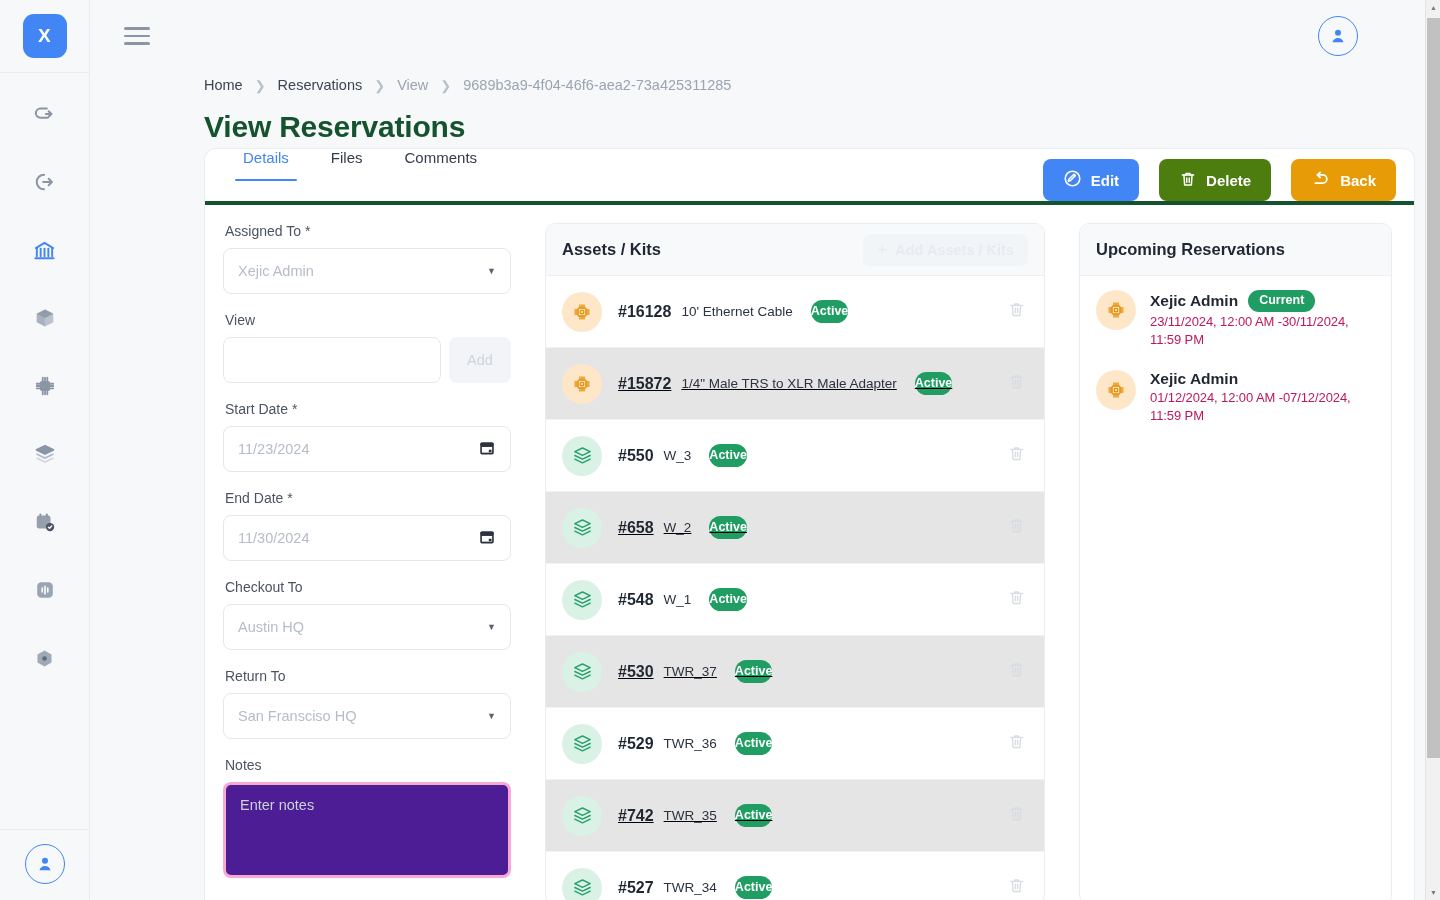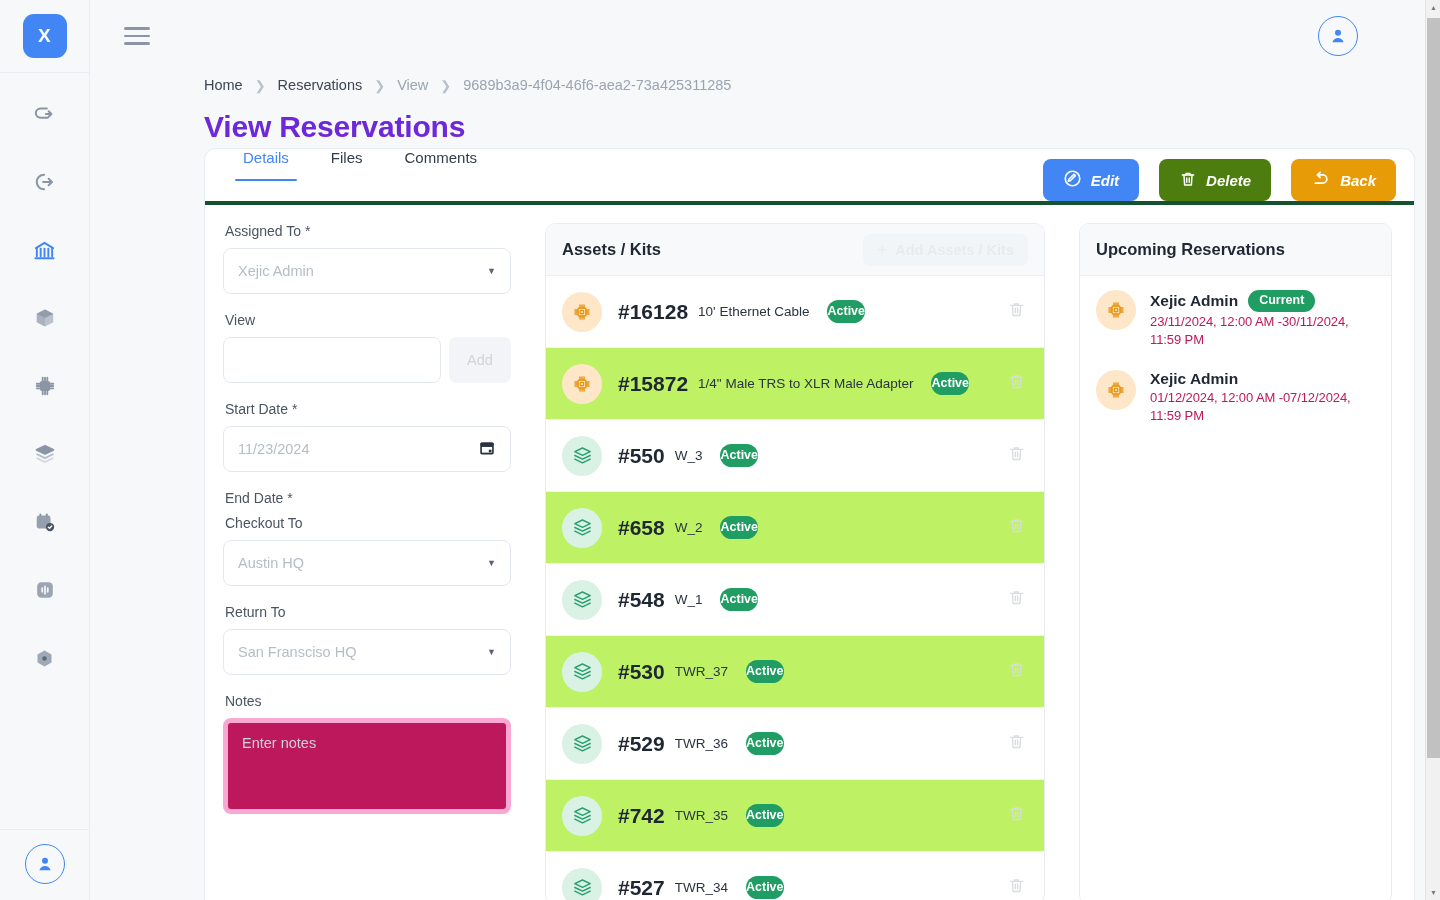--- a/index.html
+++ b/index.html
@@ -73,21 +73,21 @@
     width: 40px; height: 40px; border-radius: 50%;
     border: 1.5px solid #4285f4; display: flex; align-items: center; justify-content: center;
     color: #4285f4; margin-right: 42px;
   }
 
   
   .crumbs { padding: 0 0 0 114px; display: flex; align-items: center; gap: 12px; font-size: 14.5px; height: 26px; }
   .crumb { color: #3c4554; }
   .crumb.muted { color: #9aa4b2; }
   .crumb-sep { color: #b8c0cb; font-size: 13px; }
-  .page-title { padding: 12px 0 18px 114px; font-size: 30px; font-weight: 700; color: #6d28d9; letter-spacing: -.2px; }
+  .page-title { padding: 12px 0 18px 114px; font-size: 30px; font-weight: 700; color: #14532d; letter-spacing: -.2px; }
 
   
   .card {
     position: absolute; left: 114px; right: 25px; top: 148px; bottom: -6px;
     background: #fff; border-radius: 12px 12px 0 0;
     border: 1px solid #e9edf2; border-bottom: none;
     overflow: hidden;
   }
   .tabsbar { height: 56px; display: flex; align-items: flex-start; border-bottom: 4px solid #14532d; position: relative; }
   .tabs { display: flex; padding-left: 22px; gap: 10px; }
@@ -96,21 +96,21 @@
   }
   .tab.active { color: #4285f4; }
   .tab.active::after {
     content: ''; position: absolute; left: 8px; right: 8px; bottom: -1px; height: 2.5px;
     background: #4285f4; border-radius: 2px;
   }
   .actions { position: absolute; right: 18px; top: 10px; display: flex; gap: 20px; }
   .btn {
     height: 42px; padding: 16px 20px; border-radius: 8px; border: none;
     color: #fff; font-size: 15px; font-weight: 600; font-family: inherit;
-    display: flex; align-items: center; gap: 9px; cursor: pointer; font-style: italic;
+    display: flex; align-items: center; gap: 9px; cursor: pointer;
   }
   .btn.edit { background: #4285f4; }
   .btn.delete { background: #4d7c0f; }
   .btn.back { background: #e79b06; }
 
   
   .card-body { display: flex; gap: 34px; padding: 18px 22px 0 18px; height: calc(100% - 57px); }
   .col-form { flex: 0 0 288px; }
   .col-assets { flex: 0 0 500px; }
   .col-upcoming { flex: 1 1 auto; }
@@ -125,21 +125,21 @@
   .control .caret { margin-left: auto; color: #5b6472; font-size: 9px; }
   .control .cal { margin-left: auto; color: #2a3240; }
   .row-event { display: flex; gap: 0; align-items: stretch; margin-bottom: 18px; }
   .row-event .control { flex: 1 1 auto; margin-bottom: 0; }
   .btn-add {
     width: 62px; margin-left: 8px; border-radius: 8px; background: #f2f4f7;
     color: #cfd5dd; font-size: 14.5px; display: flex; align-items: center; justify-content: center;
     border: none; font-family: inherit; cursor: default;
   }
   .notes-box {
-    height: 96px; border: 5px solid #f9a8d4; border-radius: 8px; background: #be185d;
+    height: 96px; border: 3px solid #f9a8d4; border-radius: 8px; background: #4c1d95;
     padding: 12px 14px; font-size: 14.5px; color: #cdd3db;
   }
 
   
   .panel { border: 1px solid #e9edf2; border-radius: 10px; background: #fff; overflow: hidden; height: 100%; }
   .panel-head {
     height: 52px; background: #f7f9fb; border-bottom: 1px solid #eceff3;
     display: flex; align-items: center; padding: 0 16px;
   }
   .panel-title { font-size: 16.5px; font-weight: 700; color: #1f2733; }
@@ -147,28 +147,28 @@
     margin-left: auto; height: 32px; padding: 0 14px; border-radius: 7px;
     background: #f2f5f8; color: #e7ebf0; font-size: 14.5px; font-weight: 600;
     display: flex; align-items: center; gap: 8px; border: none; font-family: inherit; cursor: default;
   }
   .btn-add-assets .plus { font-size: 17px; font-weight: 400; }
 
   .asset-row {
     display: flex; align-items: center; gap: 16px; padding: 0 18px 0 16px;
     height: 72px; border-bottom: 1px solid #f0f2f5;
   }
-  .asset-row.alt { background: #bef264; }
+  .asset-row.alt { background: #e5e5e5; text-decoration: underline; }
   .avatar-ico {
     width: 40px; height: 40px; border-radius: 50%; flex: 0 0 40px;
     display: flex; align-items: center; justify-content: center;
   }
   .avatar-ico.chip { background: #fde7c8; color: #e8920c; }
   .avatar-ico.kit  { background: #d9f2e5; color: #2aa06a; }
-  .asset-id { font-size: 21px; font-weight: 700; color: #1f2733; }
+  .asset-id { font-size: 16px; font-weight: 700; color: #1f2733; }
   .asset-name { font-size: 13.5px; color: #2b3340; margin-left: -6px; }
   .badge {
     background: #1f9d62; color: #fff; font-size: 12.5px; font-weight: 700;
     border-radius: 20px; padding: 5px 0 6px; line-height: 1; margin-left: 2px;
   }
   .trash { margin-left: auto; color: #d7dce3; }
 
   .upcoming-row { display: flex; align-items: flex-start; gap: 14px; padding: 14px 16px 8px; }
   .up-name { font-size: 15.5px; font-weight: 700; color: #1f2733; display: flex; align-items: center; gap: 10px; }
   .up-dates { font-size: 13px; color: #be185d; margin-top: 5px; letter-spacing: -.1px; }
@@ -382,20 +382,31 @@
                 <rect x="3" y="4.5" width="18" height="4" rx="2.2" fill="currentColor"></rect>
                 <rect x="5.2" y="10.6" width="13.6" height="7.6" fill="#fff"></rect>
                 <rect x="14.4" y="14.3" width="3.6" height="3.4" fill="currentColor"></rect>
               </svg>
             </span>
           </div>
 
           <div class="field-label">
             <span>End Date</span><span class="req"> *</span>
           </div>
+          <div class="control">
+            <span>11/30/2024</span>
+            <span class="cal">
+              <svg width="18" height="18" viewBox="0 0 24 24" fill="currentColor">
+                <rect x="3" y="4.5" width="18" height="16" rx="2.2"></rect>
+                <rect x="3" y="4.5" width="18" height="4" rx="2.2" fill="currentColor"></rect>
+                <rect x="5.2" y="10.6" width="13.6" height="7.6" fill="#fff"></rect>
+                <rect x="14.4" y="14.3" width="3.6" height="3.4" fill="currentColor"></rect>
+              </svg>
+            </span>
+          </div>
 
           <div class="field-label">Checkout To</div>
           <div class="control">
             <span>Austin HQ</span>
             <span class="caret">▼</span>
           </div>
 
           <div class="field-label">Return To</div>
           <div class="control">
             <span>San Fransciso HQ</span>

